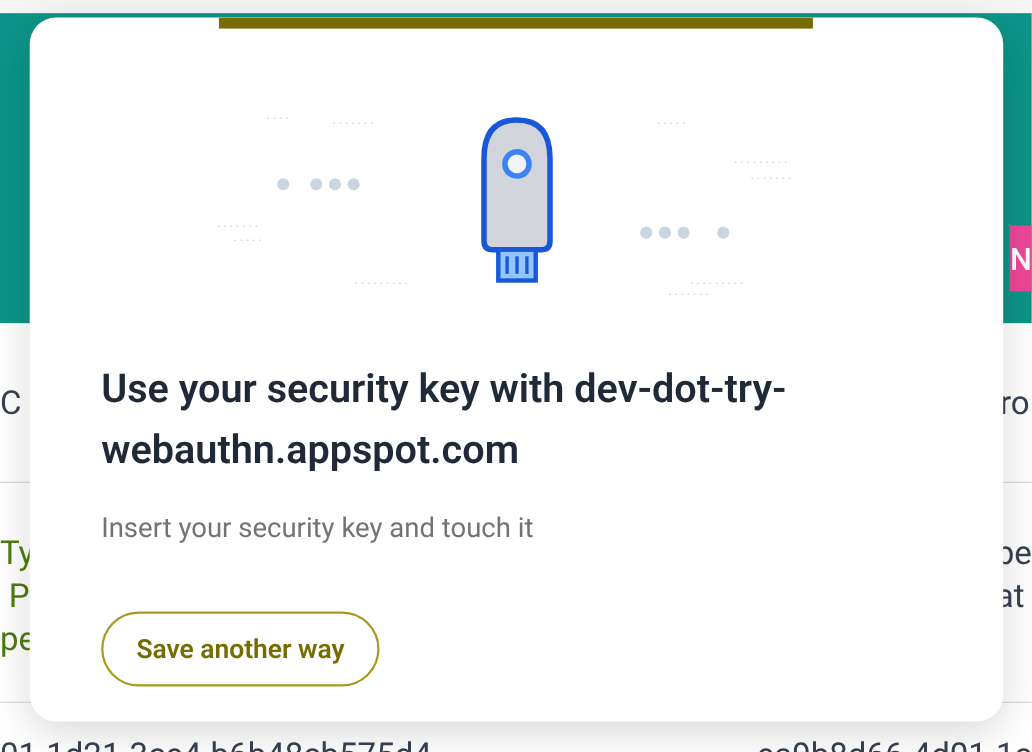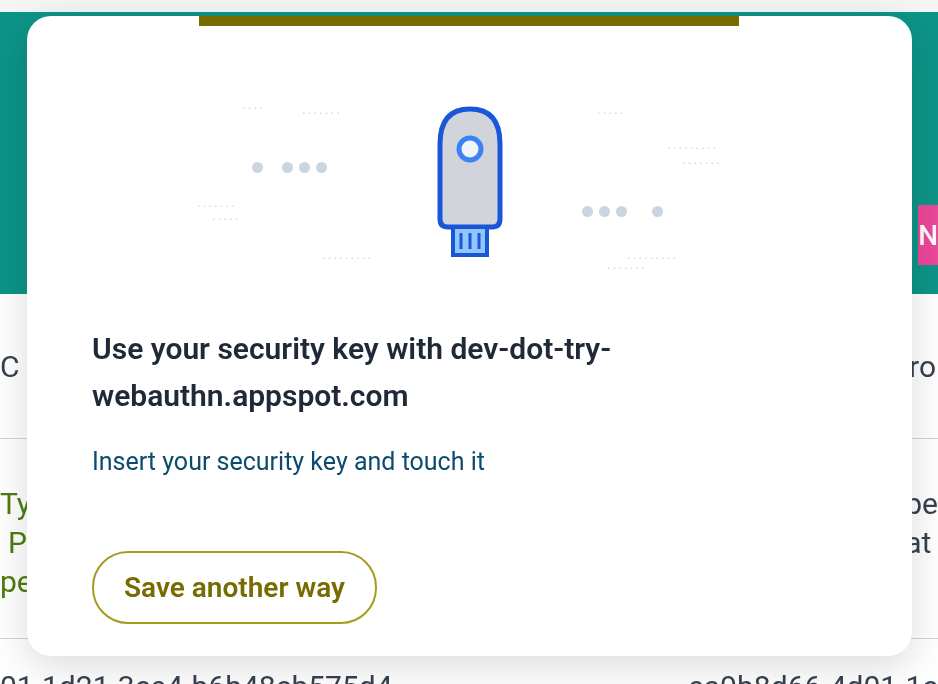--- a/index.html
+++ b/index.html
@@ -164,45 +164,45 @@
       position: relative;
       z-index: 2;
     }
     .content-area {
       position: absolute;
       top: 310px;
       left: 65px;
       right: 65px;
     }
     .dialog-title {
-      font-size: 30px;
+      font-size: 36px;
       font-weight: 600;
       color: #1f2937;
       line-height: 1.55;
       margin-bottom: 28px;
     }
     .dialog-instruction {
       font-size: 25px;
-      color: #0c4a6e;
+      color: #737373;
       font-weight: 400;
     }
     .button-row {
       position: absolute;
       bottom: 32px;
       left: 65px;
       right: 65px;
       display: flex;
       justify-content: space-between;
       align-items: center;
     }
     .outline-button {
       border: 2px solid #a69b1e;
       background: white;
       color: #766c00;
-      font-size: 28px;
+      font-size: 24px;
       font-weight: 600;
       padding: 18px 30px;
       border-radius: 36px;
       cursor: pointer;
       font-family: inherit;
     }
   </style>
 </head>
 <body>
 

